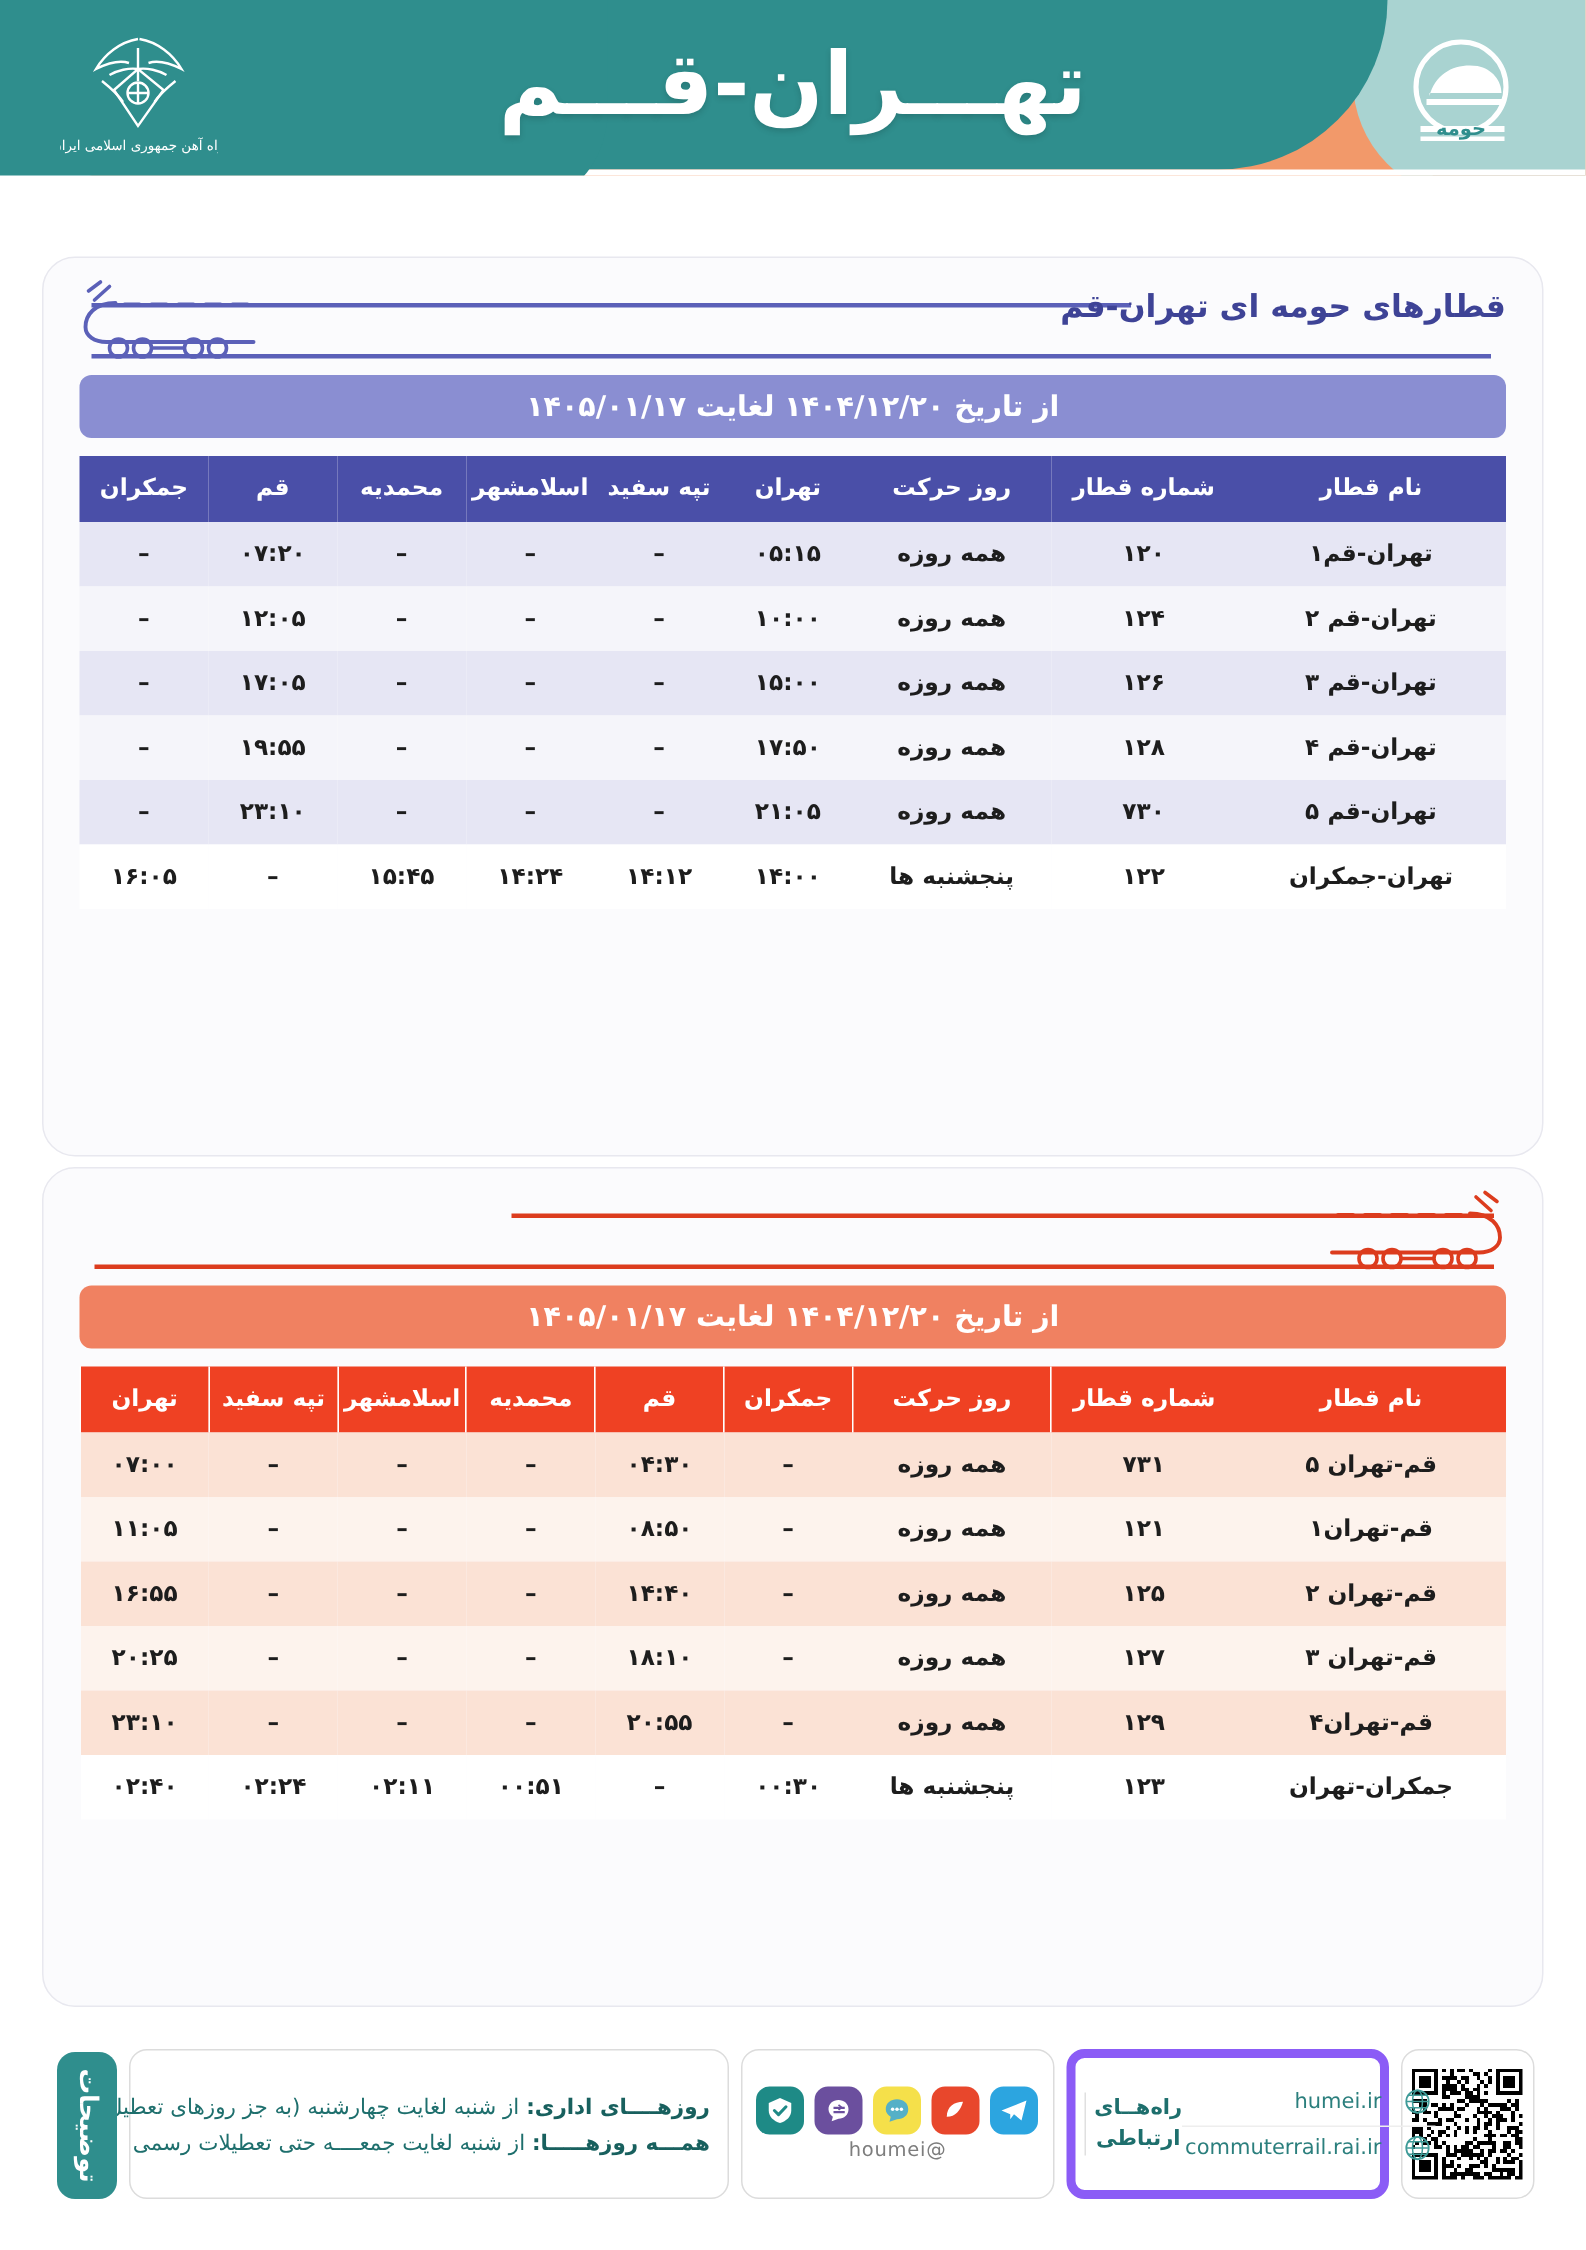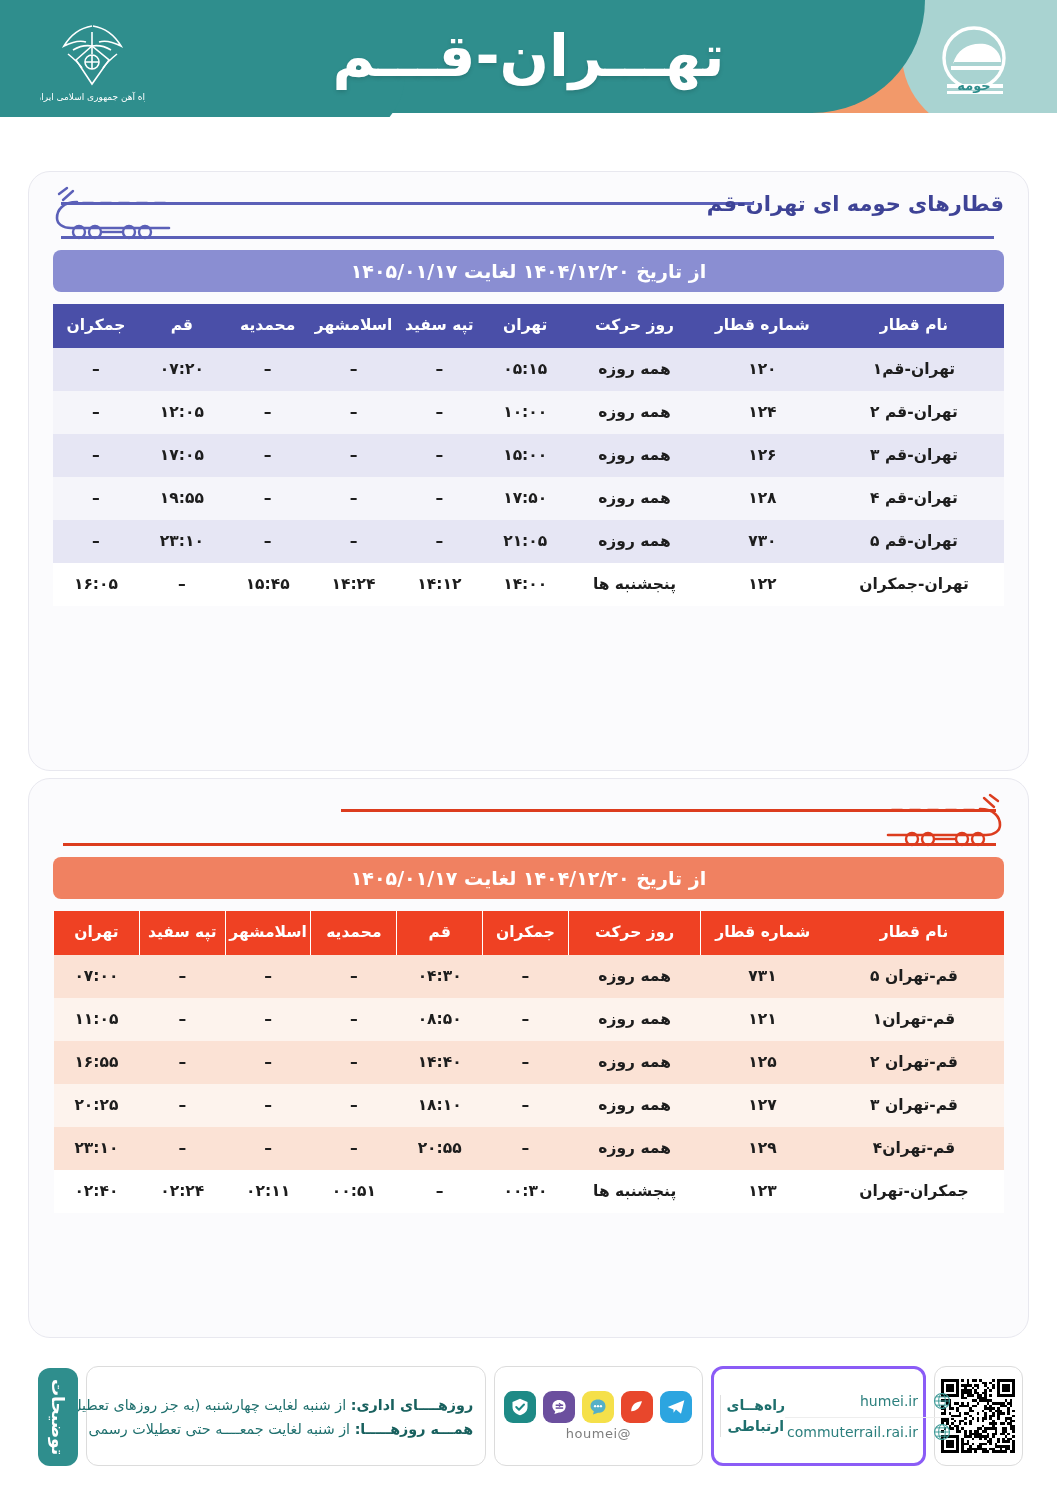--- a/index.html
+++ b/index.html
@@ -269,21 +269,21 @@
     font-size: 13.5px;
     color: #1e6f6d;
     font-weight: bold;
   }
   .social-icons { display: flex; gap: 7px; }
   .si { width: 32px; height: 32px; border-radius: 9px; display: flex; align-items: center; justify-content: center; }
   .social-handle { font-size: 13px; color: #7d7d7d; letter-spacing: .5px; }
 
   .links {
     width: 215px;
-    border: 3px solid #8b5cf6;
+    border: 6px solid #8b5cf6;
     border-radius: 12px;
     margin: 6px 4px 14px 4px;
     background: #fff;
     display: flex;
     flex-direction: row-reverse;
     align-items: center;
     padding: 4px 6px;
   }
   .links-label {
     font-size: 14px;

